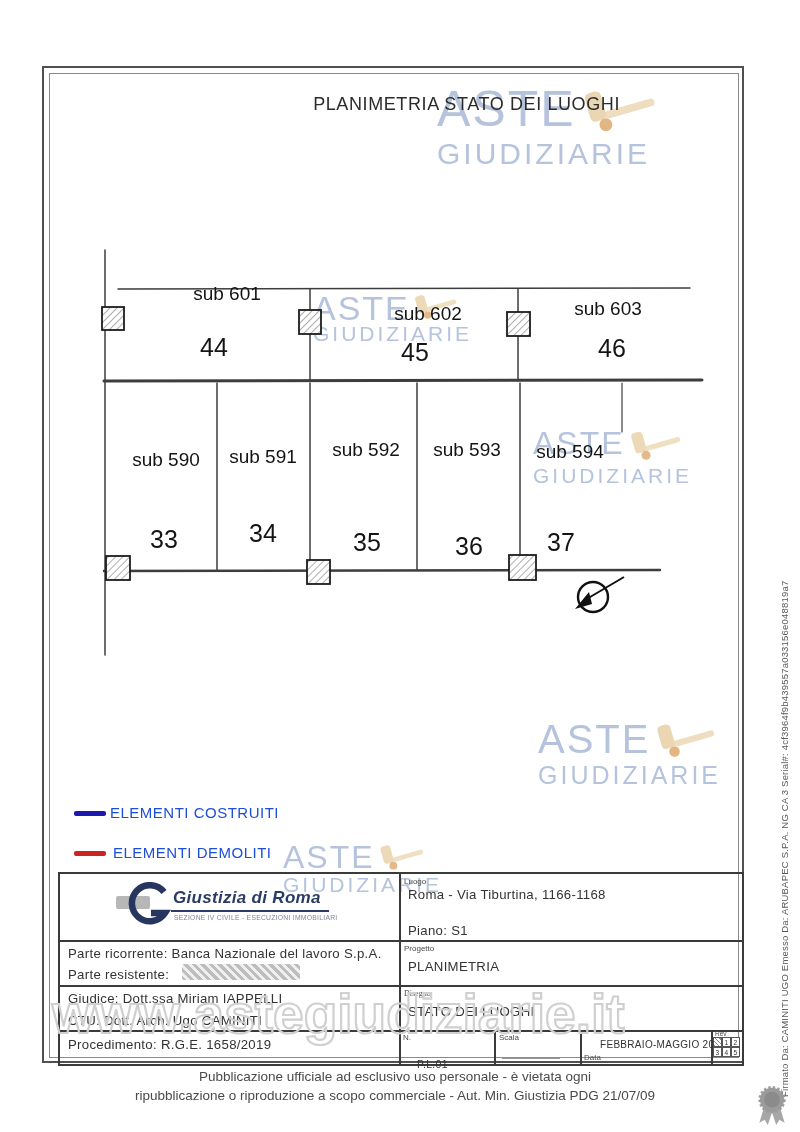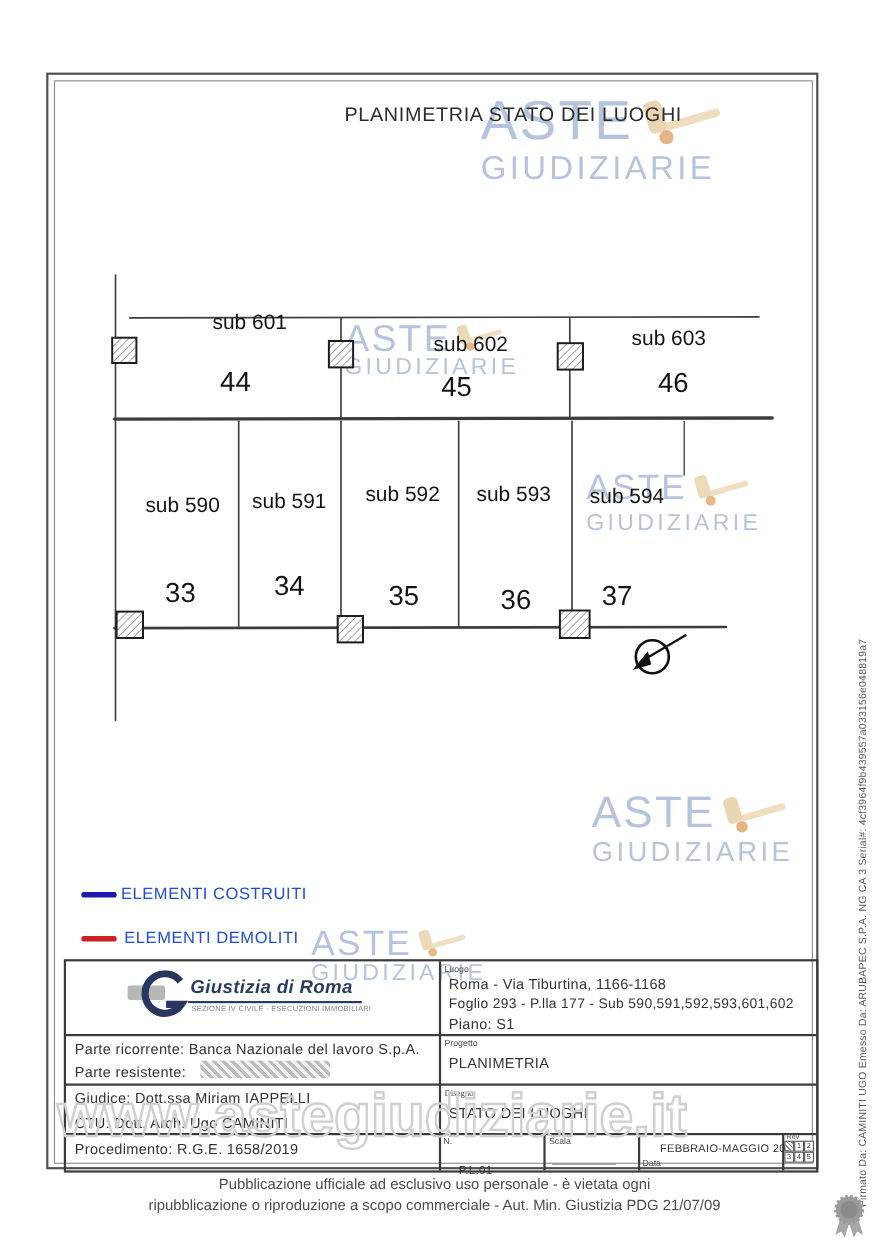--- a/index.html
+++ b/index.html
@@ -216,21 +216,20 @@
 
   <div class="tb-text" style="left:8px;top:72px;">Parte ricorrente: Banca Nazionale del lavoro S.p.A.</div>
   <div class="tb-text" style="left:8px;top:93px;">Parte resistente:</div>
   <div class="blur-blob noise" style="left:122px;top:90px;width:118px;height:16px;"></div>
   <div class="tb-text" style="left:8px;top:117px;">Giudice: Dott.ssa Miriam IAPPELLI</div>
   <div class="tb-text" style="left:8px;top:139px;">CTU: Dott. Arch. Ugo CAMINITI</div>
   <div class="tb-text" style="left:8px;top:163px;">Procedimento: R.G.E. 1658/2019</div>
 
   <div class="tb-small" style="left:344px;top:3px;">Luogo</div>
   <div class="tb-text" style="left:348px;top:13px;">Roma - Via Tiburtina, 1166-1168</div>
-  <div class="tb-text" style="left:348px;top:31px;font-size:12.6px;">Foglio 293 - P.lla 177 - Sub 590,591,592,593,601,602</div>
   <div class="tb-text" style="left:348px;top:49px;">Piano: S1</div>
 
   <div class="tb-small" style="left:344px;top:70px;">Progetto</div>
   <div class="tb-text" style="left:348px;top:85px;">PLANIMETRIA</div>
 
   <div class="tb-small" style="left:344px;top:115px;font-family:Liberation Serif, serif;">Disegno</div>
   <div class="tb-text" style="left:348px;top:130px;">STATO DEI LUOGHI</div>
 
   <div class="tb-sub-v" style="left:434px;"></div>
   <div class="tb-sub-v" style="left:520px;"></div>

